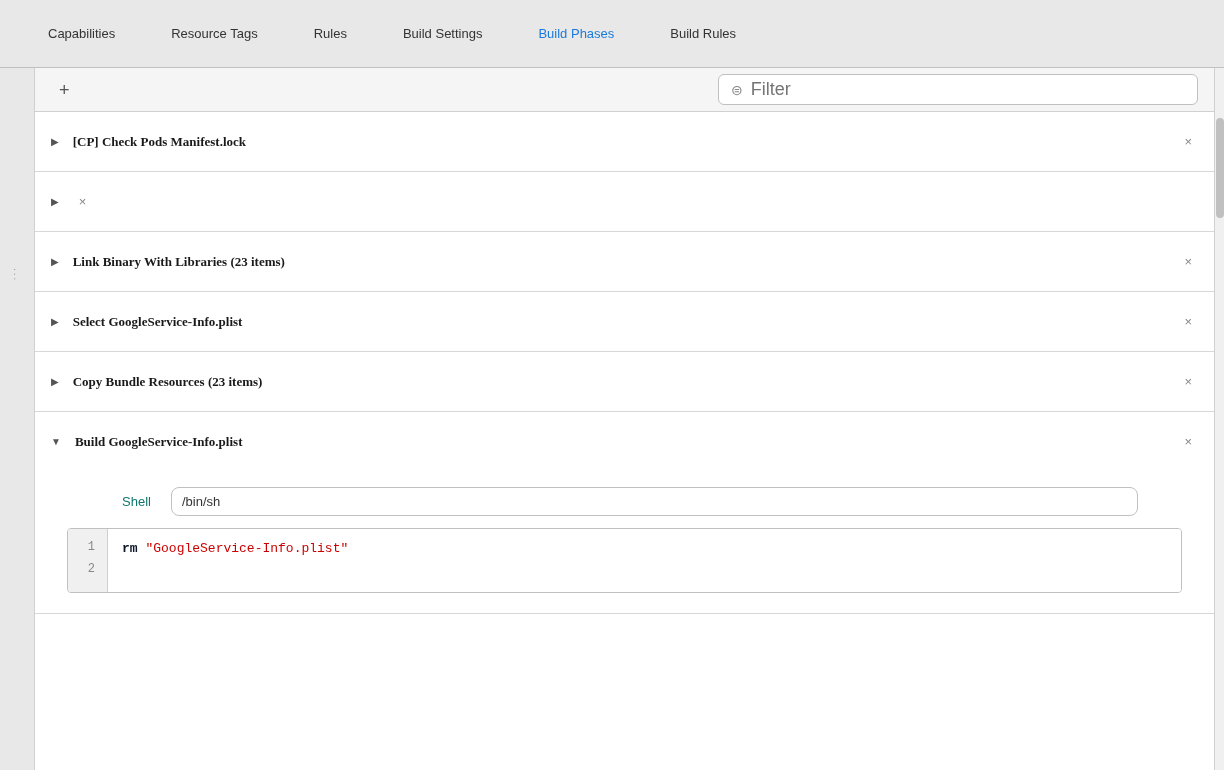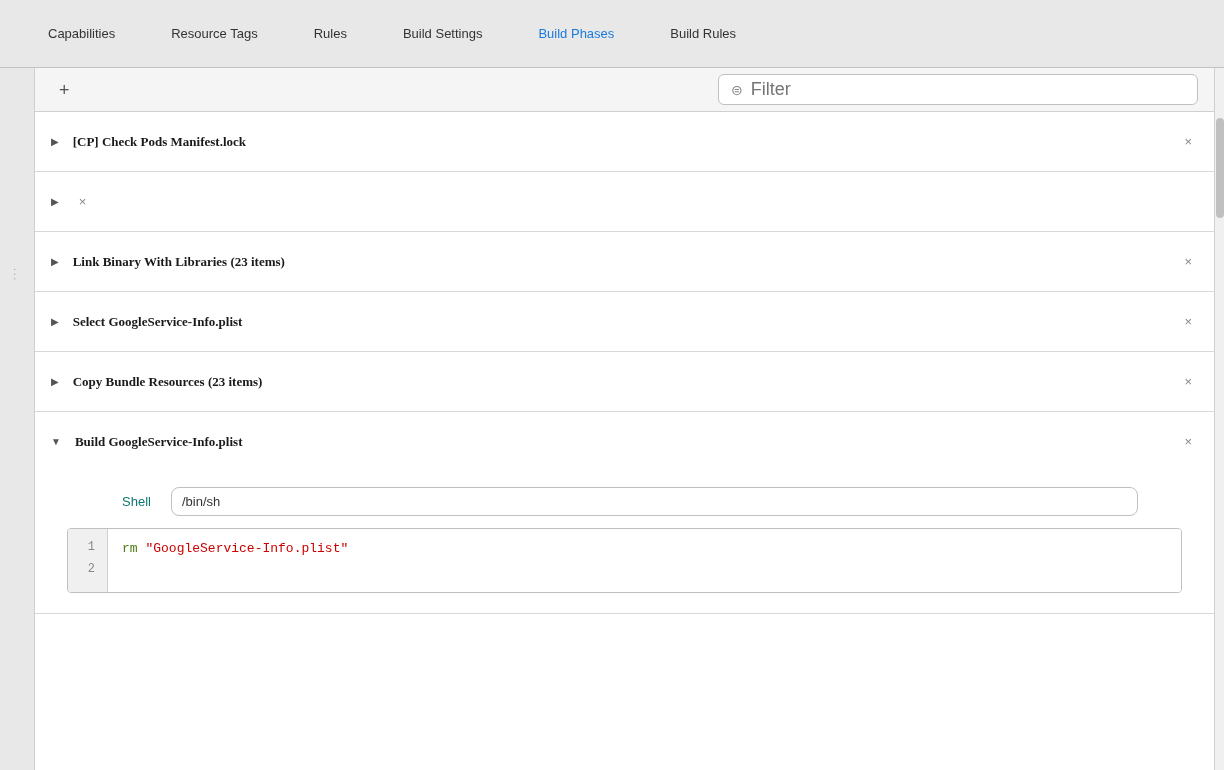--- a/index.html
+++ b/index.html
@@ -248,22 +248,22 @@
       flex: 1;
       line-height: 1.8;
     }
 
     .code-line {
       display: flex;
       align-items: center;
     }
 
     .code-keyword {
-      color: #4d7c0f;
-      font-weight: normal;
+      color: #0f172a;
+      font-weight: bold;
     }
 
     .code-string {
       color: #cc0000;
     }
 
     .empty-line {
       height: 1.8em;
     }
   </style>

